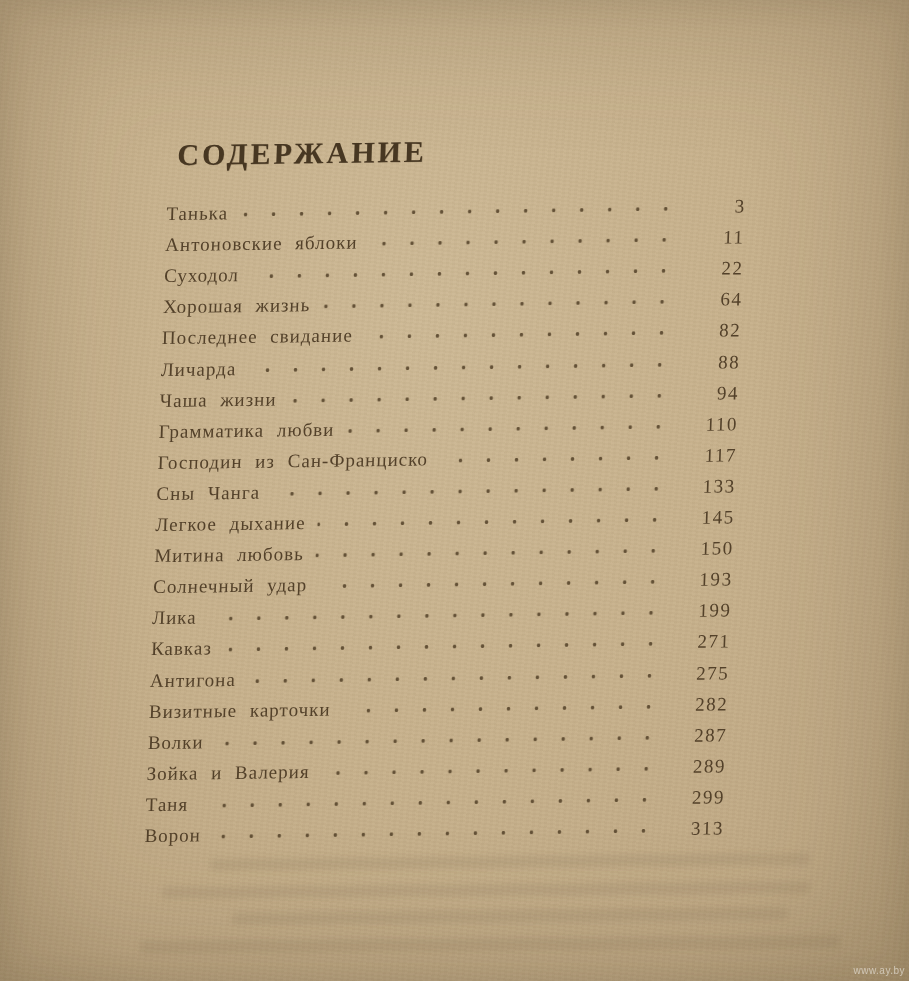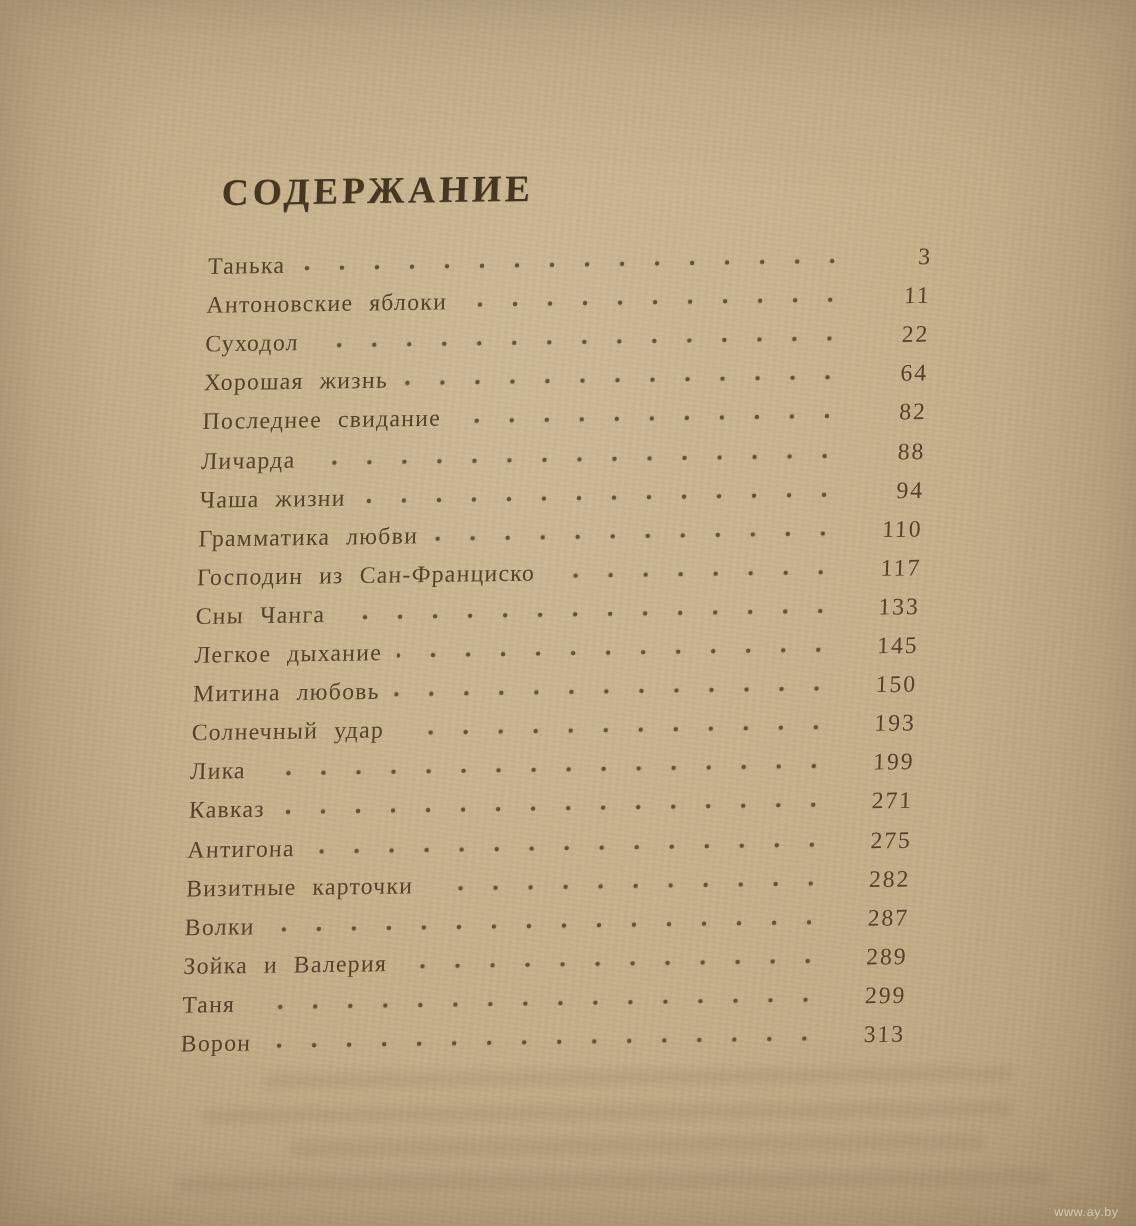--- a/index.html
+++ b/index.html
@@ -93,21 +93,21 @@
     filter: blur(3.2px);
     border-radius: 4px;
   }
   .bleed .b1 { left: 210px; top: 856px; width: 600px; height: 12px; transform: rotate(-0.6deg); }
   .bleed .b2 { left: 162px; top: 884px; width: 648px; height: 12px; transform: rotate(-0.5deg); }
   .bleed .b3 { left: 232px; top: 910px; width: 556px; height: 12px; transform: rotate(-0.6deg); }
   .bleed .b4 { left: 140px; top: 938px; width: 700px; height: 13px; transform: rotate(-0.4deg); }
 
   .watermark {
     position: absolute;
-    right: 14px;
+    right: 4px;
     bottom: 5px;
     font-family: "Liberation Sans", "DejaVu Sans", sans-serif;
     font-size: 10px;
     letter-spacing: 0.5px;
     color: rgba(248,248,244,0.55);
   }
 </style>
 </head>
 <body>
 

